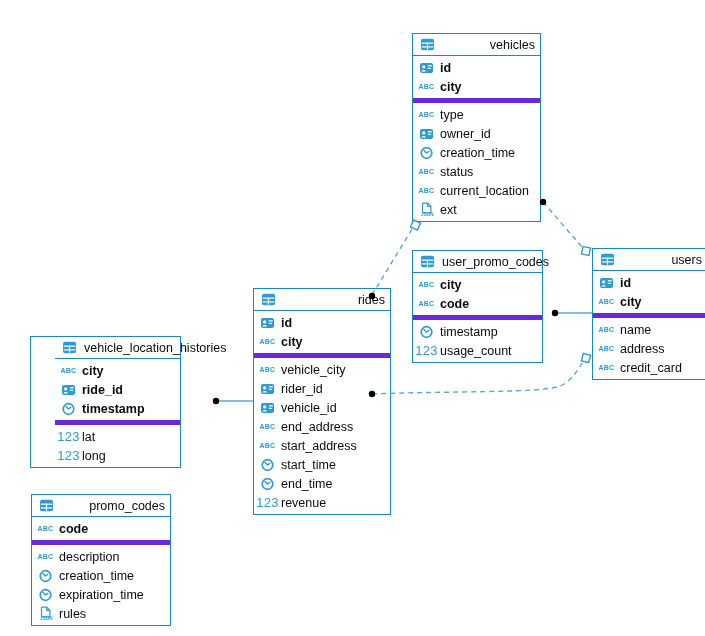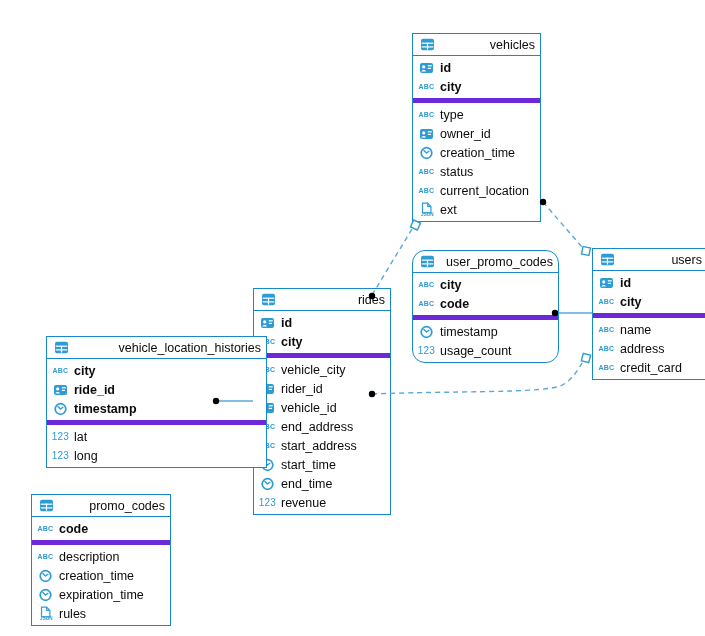--- a/index.html
+++ b/index.html
@@ -15,21 +15,21 @@
     display:flex;align-items:center;justify-content:space-between;gap:5px;
     height:21px;border-bottom:1.5px solid #1789cb;padding:0 5px;white-space:nowrap;
   }
   .tbl-name{font-weight:400;}
   .section{padding:2px 0;}
   .section.pk{border-bottom:5px solid #6d28d9;}
   .row{display:flex;align-items:center;height:19px;padding:0 5px 0 4px;gap:4px;white-space:nowrap;}
   .row.pk .col-label{font-weight:700;}
   .icon{width:19px;min-width:19px;display:inline-flex;justify-content:center;align-items:center;}
   .type-label{color:#2d9bd4;font-weight:700;font-size:7px;line-height:1;letter-spacing:.2px;}
-  .type-label.num{font-weight:500;font-size:10px;}
+  .type-label.num{font-weight:500;font-size:13px;}
 </style>
 </head>
 <body>
 
 <div id="canvas">
     <div class="tbl" style="left: 412px; top: 33px; width: 129px;">
       <div class="tbl-header">
         <span class="icon">
           <svg width="15" height="13" viewBox="0 0 14 13">
             <rect x="0.5" y="0.8" width="13" height="11.4" rx="2" fill="#2d9bd4"></rect>
@@ -105,21 +105,21 @@
             <svg width="15" height="15" viewBox="0 0 14 15">
               <path d="M3,1.2 h5.2 l3.2,3.2 v6.4 h-8.4 Z" fill="#fff" stroke="#2d9bd4" stroke-width="1.2" stroke-linejoin="round"></path>
               <path d="M8.2,1.2 v3.2 h3.2" fill="none" stroke="#2d9bd4" stroke-width="1.2" stroke-linejoin="round"></path>
               <text x="1.6" y="14.2" font-size="4.6" font-weight="700" fill="#2d9bd4" font-family="Liberation Sans, sans-serif">JSON</text>
             </svg>
           </span>
           <span class="col-label">ext</span>
         </div>
       </div>
     </div>
-    <div class="tbl" style="left: 412px; top: 250px; width: 147px; border-radius: 13px;">
+    <div class="tbl" style="left: 412px; top: 250px; width: 131px;">
       <div class="tbl-header">
         <span class="icon">
           <svg width="15" height="13" viewBox="0 0 14 13">
             <rect x="0.5" y="0.8" width="13" height="11.4" rx="2" fill="#2d9bd4"></rect>
             <rect x="1.2" y="4.6" width="11.6" height="1.2" fill="#fff"></rect>
             <rect x="1.2" y="8.3" width="11.6" height="1.2" fill="#fff"></rect>
             <rect x="6.4" y="4.6" width="1.2" height="7" fill="#fff"></rect>
           </svg>
         </span>
         <span class="tbl-name">user_promo_codes</span>
@@ -303,21 +303,21 @@
           <span class="col-label">end_time</span>
         </div>
         <div class="row">
           <span class="icon">
             <span class="type-label num">123</span>
           </span>
           <span class="col-label">revenue</span>
         </div>
       </div>
     </div>
-    <div class="tbl" style="left: 46px; top: 336px; width: 221px;">
+    <div class="tbl" style="left: 30px; top: 336px; width: 151px; padding-left: 24px;">
       <div class="tbl-header">
         <span class="icon">
           <svg width="15" height="13" viewBox="0 0 14 13">
             <rect x="0.5" y="0.8" width="13" height="11.4" rx="2" fill="#2d9bd4"></rect>
             <rect x="1.2" y="4.6" width="11.6" height="1.2" fill="#fff"></rect>
             <rect x="1.2" y="8.3" width="11.6" height="1.2" fill="#fff"></rect>
             <rect x="6.4" y="4.6" width="1.2" height="7" fill="#fff"></rect>
           </svg>
         </span>
         <span class="tbl-name">vehicle_location_histories</span>

